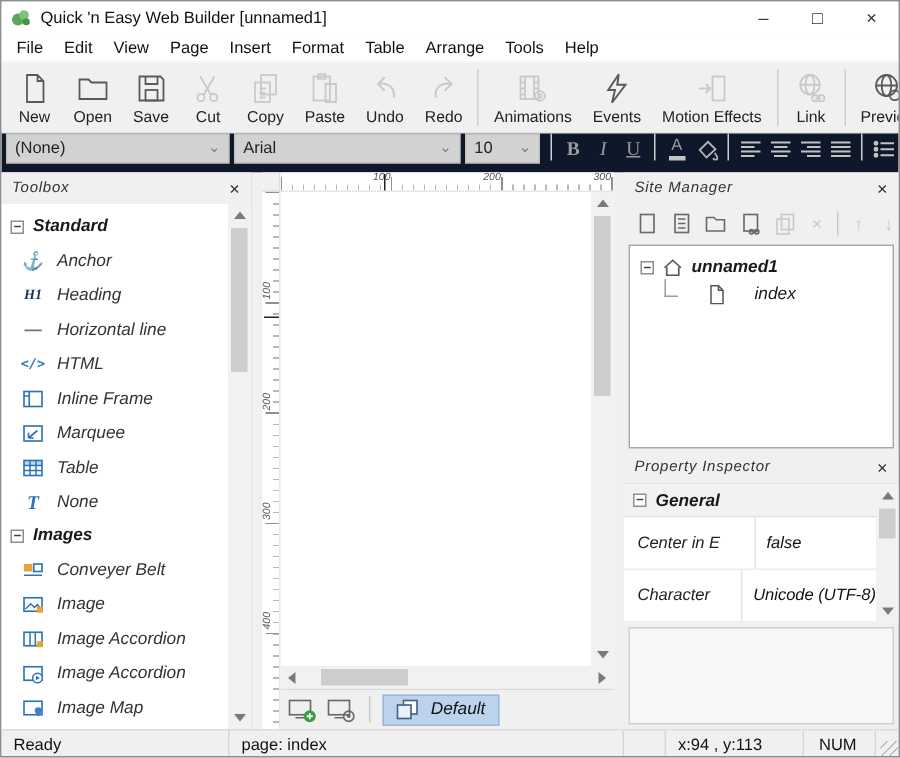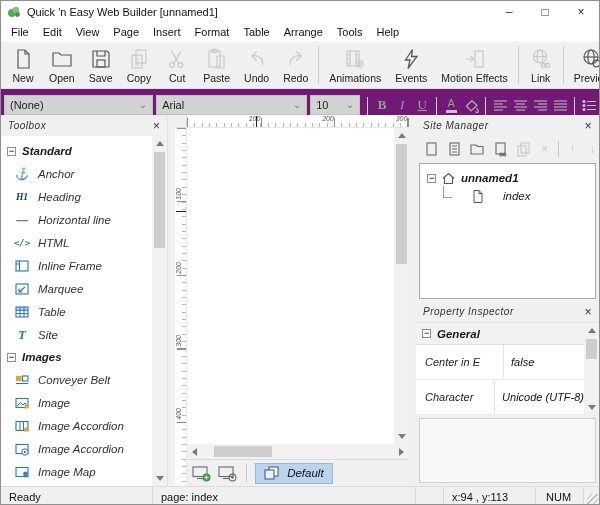--- a/index.html
+++ b/index.html
@@ -19,21 +19,21 @@
 
   
   .toolbar { height:47px; display:flex; align-items:center; background:#f0f0f0; padding-left:3px; border-top:1px solid #f5f5f5; }
   .tbtn { display:flex; flex-direction:column; align-items:center; justify-content:center; padding:1px 7px; }
   .tbtn .ticon { height:25px; display:flex; align-items:center; justify-content:center; color:#5a5a5a; }
   .tbtn.disabled .ticon { color:#c9c9c9; }
   .tbtn .tlabel { font-size:10.5px; margin-top:1px; color:#222; white-space:nowrap; }
   .vsep { width:1px; height:38px; background:#cdcdcd; margin:0 3px; flex:0 0 1px; }
 
   
-  .formatbar { height:27px; display:flex; align-items:flex-end; background:#701a75; border-top:1px solid #e2e2e2; padding-left:3px; }
+  .formatbar { height:27px; display:flex; align-items:flex-start; background:#0f172a; border-top:1px solid #e2e2e2; padding-left:3px; }
   .combo { height:20px; background:#d2d2d2; border:1px solid #c2c2c2; display:flex; align-items:center; padding:0 5px; font-size:11px; color:#222; margin-right:3px; }
   .combo .chev { margin-left:auto; color:#7a7a7a; font-size:10px; line-height:10px; }
   .w-style { width:156px; } .w-font { width:158px; } .w-size { width:52px; }
   .fsep { width:1px; height:18px; background:#cdcdcd; margin:0 4px; }
   .fbtn { width:21px; height:20px; display:flex; align-items:center; justify-content:center; color:#9b9b9b; }
   .fbtn.letter { font-family:"Liberation Serif", serif; font-size:13px; font-weight:bold; }
   .fbtn.ital { font-style:italic; font-weight:normal; }
   .fbtn.und { text-decoration:underline; font-weight:normal; }
   .fontcolor { display:flex; flex-direction:column; align-items:center; font-family:"Liberation Serif", serif; font-size:11px; line-height:11px; }
   .fontcolor .bar { width:11px; height:3px; background:#c4c4c4; margin-top:1px; }
@@ -185,36 +185,36 @@
           <path d="M4 4h14l2 2v14H4z"></path>
           <path d="M8 4v5h8V4"></path>
           <rect x="8" y="13" width="8" height="7"></rect>
         </svg>
       </span>
     <span class="tlabel">Save</span>
   </div>
   <div class="tbtn disabled">
     <span class="ticon">
         <svg width="24" height="24" viewBox="0 0 24 24" fill="none" stroke="currentColor" stroke-width="1.2">
+          <circle cx="7" cy="18" r="2.4"></circle>
+          <circle cx="15.5" cy="18" r="2.4"></circle>
+          <path d="M8.8 16.2L16 4M13.6 16.2L6.5 4"></path>
+        </svg>
+      </span>
+    <span class="tlabel">Cut</span>
+  </div>
+  <div class="tbtn disabled">
+    <span class="ticon">
+        <svg width="24" height="24" viewBox="0 0 24 24" fill="none" stroke="currentColor" stroke-width="1.2">
           <rect x="9" y="3" width="10" height="13"></rect>
           <rect x="5" y="8" width="10" height="13"></rect>
           <path d="M8 12h4M8 15h4M8 18h4"></path>
         </svg>
       </span>
     <span class="tlabel">Copy</span>
-  </div>
-  <div class="tbtn disabled">
-    <span class="ticon">
-        <svg width="24" height="24" viewBox="0 0 24 24" fill="none" stroke="currentColor" stroke-width="1.2">
-          <circle cx="7" cy="18" r="2.4"></circle>
-          <circle cx="15.5" cy="18" r="2.4"></circle>
-          <path d="M8.8 16.2L16 4M13.6 16.2L6.5 4"></path>
-        </svg>
-      </span>
-    <span class="tlabel">Cut</span>
   </div>
   <div class="tbtn disabled">
     <span class="ticon">
         <svg width="24" height="24" viewBox="0 0 24 24" fill="none" stroke="currentColor" stroke-width="1.2">
           <rect x="4" y="4" width="11" height="16"></rect>
           <rect x="7" y="2.5" width="5" height="3"></rect>
           <path d="M12 9h7v12h-7z"></path>
         </svg>
       </span>
     <span class="tlabel">Paste</span>
@@ -408,21 +408,21 @@
             <svg width="14" height="14" viewBox="0 0 14 14">
               <rect x="1" y="2" width="12" height="3.3" fill="#bdd7ee"></rect>
               <rect x="1" y="2" width="12" height="10" fill="none" stroke="#2e74b5" stroke-width="1.1"></rect>
               <path d="M1 5.3h12M1 8.6h12M5 2v10M9 2v10" stroke="#2e74b5" stroke-width="1"></path>
             </svg>
           </span>
         <span>Table</span>
       </div>
       <div class="tb-item">
         <span class="iico g-text">T</span>
-        <span>Site</span>
+        <span>None</span>
       </div>
       <div class="tb-section">
         <span class="collapse-box">−</span>
         <span>Images</span>
       </div>
       <div class="tb-item">
         <span class="iico">
             <svg width="14" height="14" viewBox="0 0 14 14">
               <rect x="1" y="3" width="5.5" height="5" fill="#e8a33d"></rect>
               <rect x="7.5" y="3" width="5.5" height="5" fill="none" stroke="#2e74b5" stroke-width="1.1"></rect>

